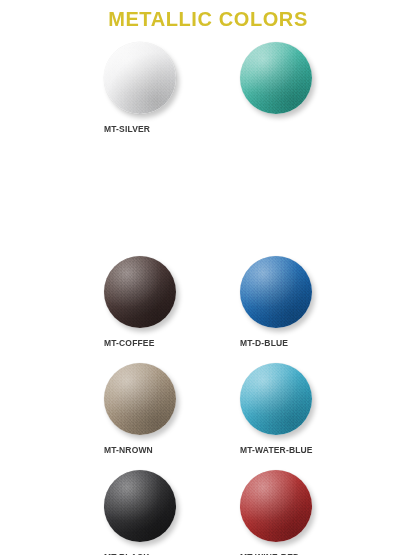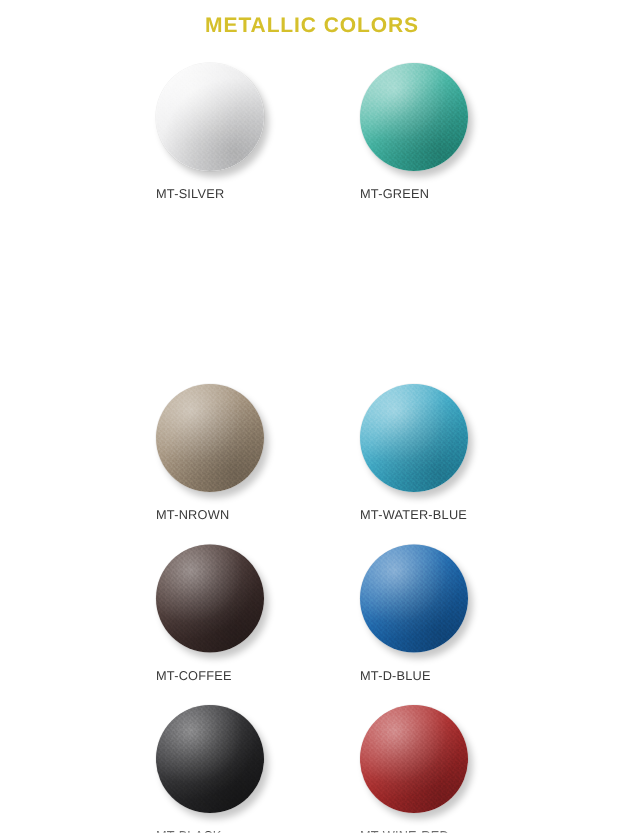--- a/index.html
+++ b/index.html
@@ -23,40 +23,41 @@
     background: #ffffff;
   }
 
   
   .title {
     position: absolute;
     top: 8px;
     left: 0;
     width: 416px;
     text-align: center;
-    font-size: 14px;
+    font-size: 20px;
     font-weight: bold;
     letter-spacing: 0.6px;
     color: #d5c02c;
     font-family: "Liberation Sans", sans-serif;
     white-space: nowrap;
   }
 
   
   .swatch-grid {
     position: absolute;
     top: 40px;
     left: 0;
     width: 416px;
   }
 
   .swatch-row {
     position: relative;
     height: 107px;
     width: 416px;
+    font-weight: bold;
   }
 
   .swatch-cell {
     position: absolute;
     top: 0;
     width: 136px;
     height: 107px;
   }
   .swatch-cell.col-0 { left: 100px; }
   .swatch-cell.col-1 { left: 236px; }
@@ -148,56 +149,55 @@
         <div class="swatch-cell col-0">
           <div class="disc-wrap">
             <div class="disc" style="background: linear-gradient(138deg, rgb(255, 255, 255) 0%, rgb(236, 236, 237) 46%, rgb(207, 208, 210) 100%);"></div>
           </div>
           <div class="swatch-label">MT-SILVER</div>
         </div>
         <div class="swatch-cell col-1">
           <div class="disc-wrap">
             <div class="disc" style="background: linear-gradient(138deg, rgb(158, 217, 205) 0%, rgb(65, 178, 160) 46%, rgb(31, 142, 127) 100%);"></div>
           </div>
-          <div class="swatch-label">MT-GREEN</div>
-        </div>
-      </div>
-      <div class="swatch-row">
+        </div>
+      </div>
+      <div class="swatch-row">
+      </div>
+      <div class="swatch-row">
+        <div class="swatch-cell col-0">
+          <div class="disc-wrap">
+            <div class="disc" style="background: linear-gradient(138deg, rgb(99, 80, 74) 0%, rgb(64, 48, 46) 46%, rgb(39, 28, 27) 100%);"></div>
+          </div>
+          <div class="swatch-label">MT-COFFEE</div>
+        </div>
+        <div class="swatch-cell col-1">
+          <div class="disc-wrap">
+            <div class="disc" style="background: linear-gradient(138deg, rgb(77, 141, 201) 0%, rgb(29, 102, 171) 46%, rgb(15, 74, 133) 100%);"></div>
+          </div>
+          <div class="swatch-label">MT-D-BLUE</div>
+        </div>
       </div>
       <div class="swatch-row">
         <div class="swatch-cell col-0">
           <div class="disc-wrap">
             <div class="disc" style="background: linear-gradient(138deg, rgb(191, 176, 155) 0%, rgb(160, 143, 122) 46%, rgb(125, 110, 91) 100%);"></div>
           </div>
           <div class="swatch-label">MT-NROWN</div>
         </div>
         <div class="swatch-cell col-1">
           <div class="disc-wrap">
             <div class="disc" style="background: linear-gradient(138deg, rgb(134, 205, 224) 0%, rgb(61, 167, 196) 46%, rgb(31, 135, 165) 100%);"></div>
           </div>
           <div class="swatch-label">MT-WATER-BLUE</div>
         </div>
       </div>
       <div class="swatch-row">
         <div class="swatch-cell col-0">
           <div class="disc-wrap">
-            <div class="disc" style="background: linear-gradient(138deg, rgb(99, 80, 74) 0%, rgb(64, 48, 46) 46%, rgb(39, 28, 27) 100%);"></div>
-          </div>
-          <div class="swatch-label">MT-COFFEE</div>
-        </div>
-        <div class="swatch-cell col-1">
-          <div class="disc-wrap">
-            <div class="disc" style="background: linear-gradient(138deg, rgb(77, 141, 201) 0%, rgb(29, 102, 171) 46%, rgb(15, 74, 133) 100%);"></div>
-          </div>
-          <div class="swatch-label">MT-D-BLUE</div>
-        </div>
-      </div>
-      <div class="swatch-row">
-        <div class="swatch-cell col-0">
-          <div class="disc-wrap">
             <div class="disc" style="background: linear-gradient(138deg, rgb(75, 75, 79) 0%, rgb(42, 42, 44) 46%, rgb(20, 20, 21) 100%);"></div>
           </div>
           <div class="swatch-label">MT-BLACK</div>
         </div>
         <div class="swatch-cell col-1">
           <div class="disc-wrap">
             <div class="disc" style="background: linear-gradient(138deg, rgb(195, 80, 80) 0%, rgb(168, 44, 44) 46%, rgb(128, 28, 30) 100%);"></div>
           </div>
           <div class="swatch-label">MT-WINE-RED</div>
         </div>

